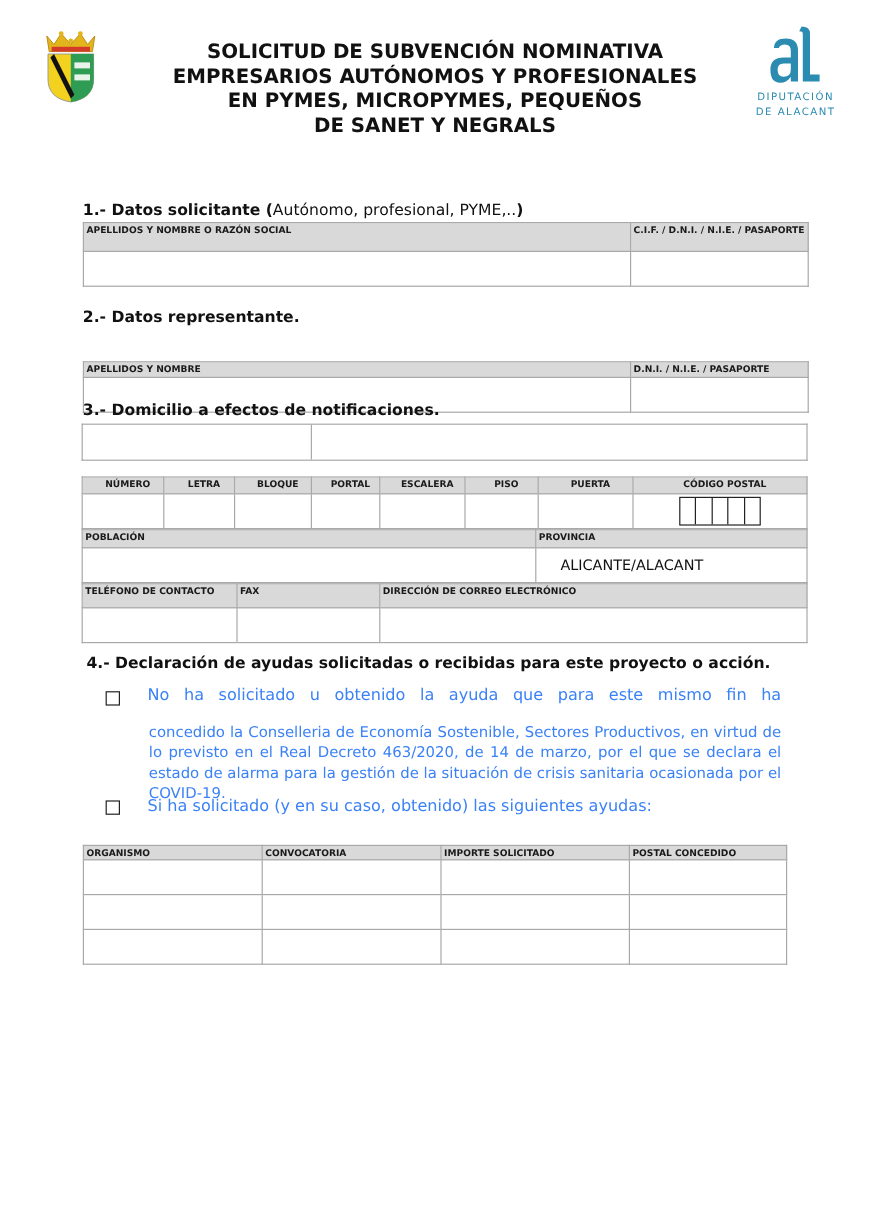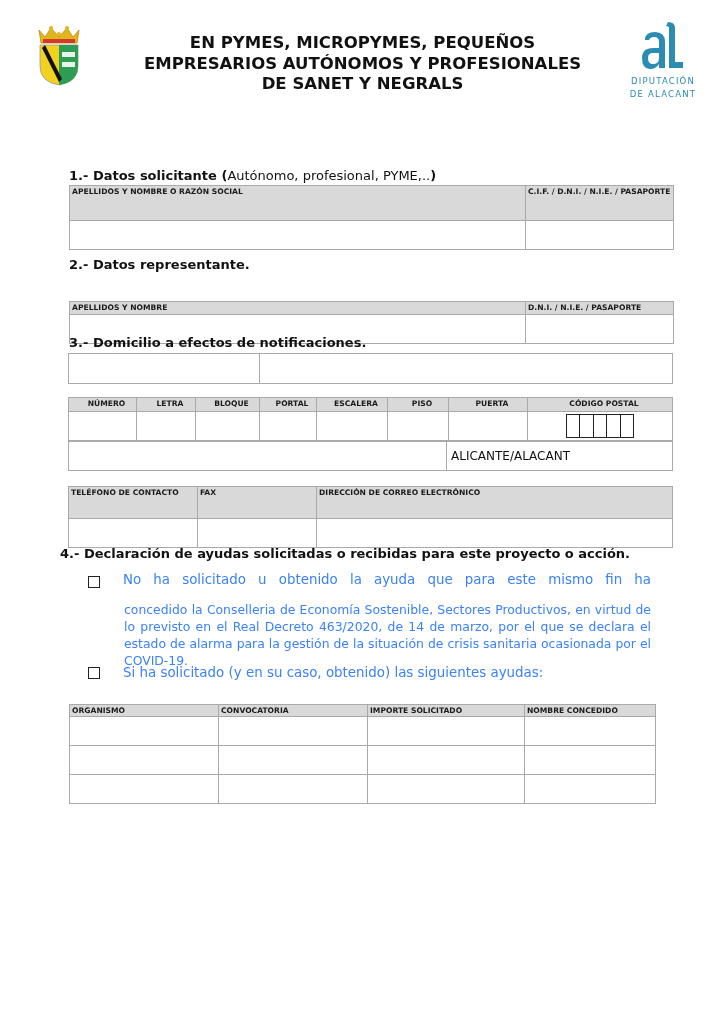--- a/index.html
+++ b/index.html
@@ -43,22 +43,23 @@
     <rect x="10" y="15" width="32" height="4" fill="#d43a2a"></rect>
     <path d="M7 21 H45 V42 Q45 58 26 61 Q7 58 7 42 Z" fill="#f2d21e" stroke="#999" stroke-width="0.8"></path>
     <path d="M26 21 H45 V42 Q45 58 26 61 Z" fill="#2e9c52"></path>
     <rect x="29" y="28" width="13" height="5" fill="#e8f3ea"></rect>
       <rect x="29" y="38" width="13" height="5" fill="#e8f3ea"></rect>
     <path d="M9 24 L12 21 L29 55 L26 58 Z" fill="#111"></path>
   </svg>
 </div>
 
 <div class="abs title">
+  <div>SOLICITUD DE SUBVENCIÓN NOMINATIVA</div>
+  <div>EMPRESARIOS AUTÓNOMOS Y PROFESIONALES</div>
   <div>EN PYMES, MICROPYMES, PEQUEÑOS</div>
-  <div>EMPRESARIOS AUTÓNOMOS Y PROFESIONALES</div>
   <div>DE SANET Y NEGRALS</div>
 </div>
 
 <div class="abs dipu">
   <svg width="48" height="52" viewBox="0 0 48 52">
     <path d="M6 22 Q6 14 16 14 Q26 14 26 24 V50 H20 V46 Q17 51 11 51 Q3 51 3 40 Q3 30 14 30 H20 V24 Q20 19 15 19 Q11 19 10 22 Z M20 35 H14 Q9 35 9 40 Q9 46 14 46 Q20 46 20 40 Z" fill="#2b8bb0"></path>
     <path d="M29 4 Q36 4 36 10 V44 H44 V50 H30 V10 Q30 8 27 8 Z" fill="#2b8bb0"></path>
   </svg>
   <div class="dipu-text">DIPUTACIÓN</div>
   <div class="dipu-text">DE ALACANT</div>
@@ -66,21 +67,21 @@
 
 <div class="abs sec-title" style="left:69px; top:168px;">
   <span>1.- Datos solicitante (</span><span class="light">Autónomo, profesional, PYME,..</span><span>)</span>
 </div>
 <table class="f" style="left:69px; top:185px; width:604px;">
   <colgroup>
       <col style="width:456px">
       <col style="width:148px">
     </colgroup>
   <tbody>
-      <tr style="height:35px">
+      <tr style="height:24px">
     <td class="h">APELLIDOS Y NOMBRE O RAZÓN SOCIAL</td>
     <td class="h">C.I.F. / D.N.I. / N.I.E. / PASAPORTE</td>
   </tr>
   <tr style="height:29px">
     <td class="v"></td>
     <td class="v"></td>
   </tr>
 </tbody>
   </table>
 
@@ -159,35 +160,39 @@
   </tr>
 </tbody>
   </table>
 
 <table class="f" style="left:68px; top:441px; width:604px;">
   <colgroup>
       <col style="width:378px">
       <col style="width:226px">
     </colgroup>
   <tbody>
-  <tr style="height:29px">
-    <td class="v"></td>
-    <td class="v" style="padding-left:4px; font-family:'DejaVu Sans',sans-serif; font-size:12px;">ALICANTE/ALACANT</td>
+      <tr style="height:15px">
+    <td class="h">POBLACIÓN</td>
+    <td class="h">PROVINCIA</td>
+  </tr>
+  <tr style="height:29px">
+    <td class="v"></td>
+    <td class="v" style="padding-left:20px; font-family:'DejaVu Sans',sans-serif; font-size:12px;">ALICANTE/ALACANT</td>
   </tr>
 </tbody>
   </table>
 
 <table class="f" style="left:68px; top:486px; width:604px;">
   <colgroup>
       <col style="width:129px">
       <col style="width:119px">
       <col style="width:356px">
     </colgroup>
   <tbody>
-      <tr style="height:32px">
+      <tr style="height:20px">
     <td class="h">TELÉFONO DE CONTACTO</td>
     <td class="h">FAX</td>
     <td class="h">DIRECCIÓN DE CORREO ELECTRÓNICO</td>
   </tr>
   <tr style="height:29px">
     <td class="v" style="border-right:none">
       <div class="cells">
             <span></span>
             <span></span>
             <span></span>
@@ -214,21 +219,21 @@
             <span></span>
             <span></span>
             <span></span>
           </div>
     </td>
     <td class="v"></td>
   </tr>
 </tbody>
   </table>
 
-<div class="abs sec-title" style="left:60px; top:546px;">4.- Declaración de ayudas solicitadas o recibidas para este proyecto o acción.</div>
+<div class="abs sec-title" style="left:72px; top:546px;">4.- Declaración de ayudas solicitadas o recibidas para este proyecto o acción.</div>
 
 <div class="abs chk" style="left:88px; top:576px;"></div>
 <div class="abs decl" style="left:123px; top:571px; width:528px;">
   <div style="text-align:justify; text-align-last:justify; font-size:13.4px;">No ha solicitado u obtenido la ayuda que para este mismo fin ha</div>
   <div class="small" style="margin-left:1px;margin-top:13px;">concedido la Conselleria de Economía Sostenible, Sectores Productivos, en virtud de lo previsto en el Real Decreto 463/2020, de 14 de marzo, por el que se declara el estado de alarma para la gestión de la situación de crisis sanitaria ocasionada por el COVID-19.</div>
 </div>
 
 <div class="abs chk" style="left:88px; top:667px;"></div>
 <div class="abs decl" style="left:123px; top:664px; width:540px; white-space:nowrap;">Si ha solicitado (y en su caso, obtenido) las siguientes ayudas:</div>
 
@@ -237,21 +242,21 @@
       <col style="width:149px">
       <col style="width:149px">
       <col style="width:157px">
       <col style="width:131px">
     </colgroup>
   <tbody>
       <tr style="height:11px">
     <td class="h">ORGANISMO</td>
     <td class="h">CONVOCATORIA</td>
     <td class="h">IMPORTE SOLICITADO</td>
-    <td class="h">NOMBRE CONCEDIDO</td>
+    <td class="h">POSTAL CONCEDIDO</td>
   </tr>
   <tr style="height:29px">
     <td class="v"></td>
     <td class="v"></td>
     <td class="v"></td>
     <td class="v"></td>
   </tr>
   <tr style="height:29px">
     <td class="v"></td>
     <td class="v"></td>

